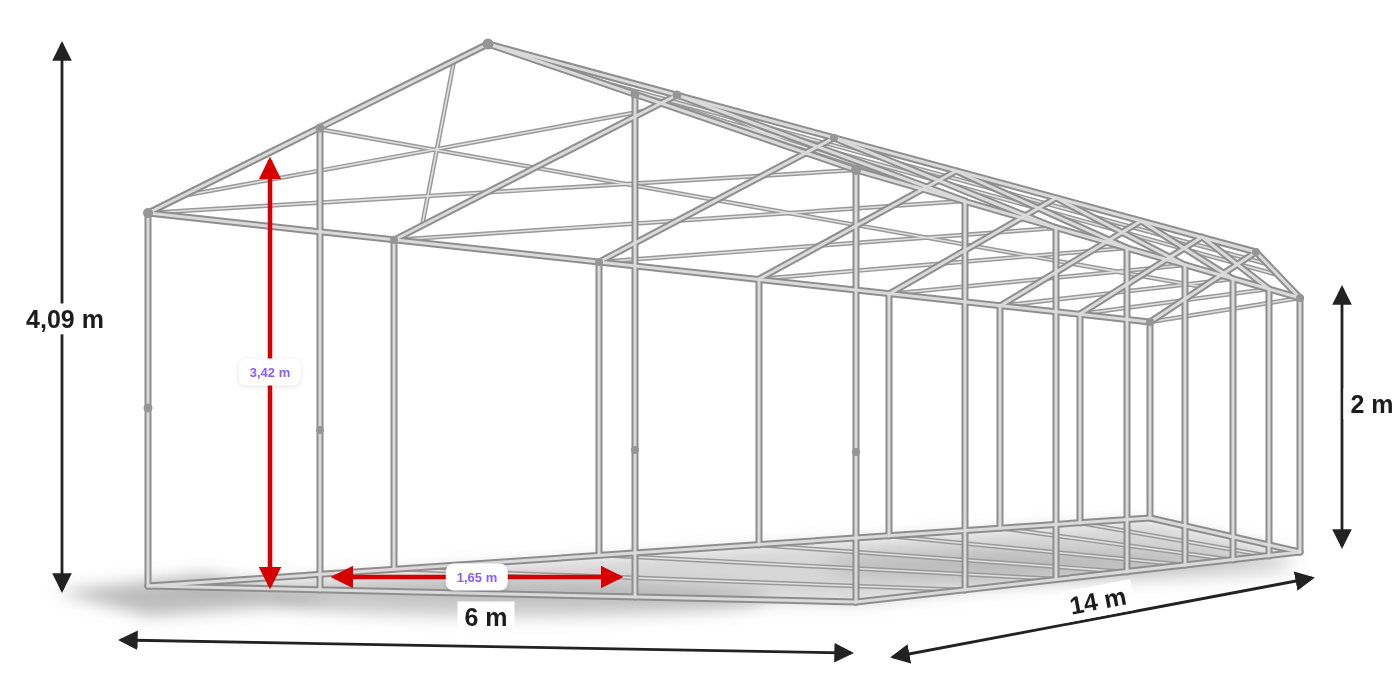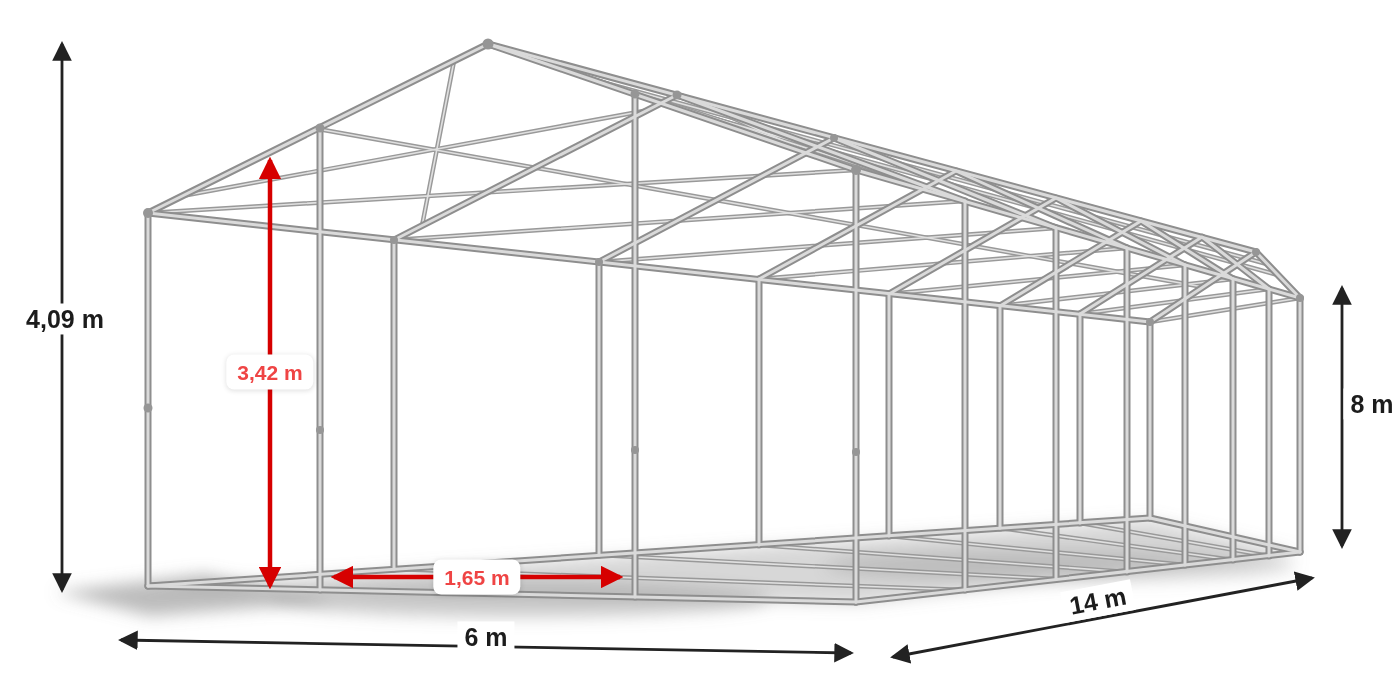--- a/index.html
+++ b/index.html
@@ -25,21 +25,21 @@
   .dim-label {
     position: absolute;
     transform: translate(-50%, -50%);
     font-weight: 700;
     white-space: nowrap;
     background: #ffffff;
     line-height: 1;
   }
   .dim-dark { color: #1c1c1c; font-size: 25px; padding: 3px 7px; }
   .dim-red  {
-    color: #ef4444; font-size: 21px; padding: 7px 11px;
+    color: #8b5cf6; font-size: 13px; padding: 7px 11px;
     border-radius: 8px;
     box-shadow: 0 1px 5px rgba(0,0,0,0.12);
   }
   .dim-rot { transform: translate(-50%, -50%) rotate(-10.7deg); }
 </style>
 </head>
 <body>
 
 <div class="stage">
 
@@ -169,19 +169,19 @@
       <line class="dim-line-red" x1="334" y1="577" x2="620" y2="577" marker-start="url(#mR)" marker-end="url(#mR)"></line>
     </g>
   </svg>
 
   <div class="dim-label dim-dark" style="left:65px;  top:319px;">4,09 m</div>
 
   <div class="dim-label dim-red" style="left:270px; top:372px;">3,42 m</div>
 
   <div class="dim-label dim-red" style="left:477px; top:577px;">1,65 m</div>
 
-  <div class="dim-label dim-dark" style="left:1372px; top:404px;">8 m</div>
+  <div class="dim-label dim-dark" style="left:1372px; top:404px;">2 m</div>
 
-  <div class="dim-label dim-dark" style="left:486px; top:637px;">6 m</div>
+  <div class="dim-label dim-dark" style="left:486px; top:617px;">6 m</div>
 
   <div class="dim-label dim-dark dim-rot" style="left:1098px; top:601px;">14 m</div>
 
 </div>
 
 </body></html>

